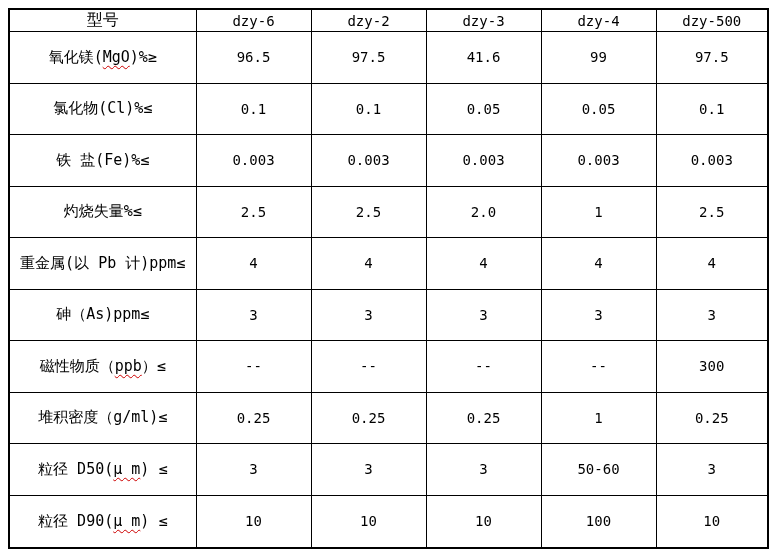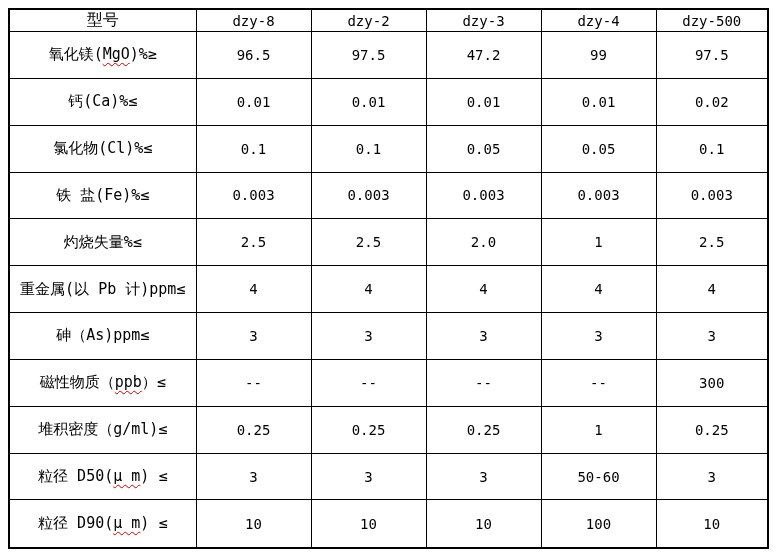--- a/index.html
+++ b/index.html
@@ -68,44 +68,36 @@
       <col style="width:115px">
       <col style="width:115px">
       <col style="width:115px">
       <col style="width:115px">
       <col style="width:112px">
     </colgroup>
     <thead>
       <tr>
         <th class="model-head">型号</th>
 
-      <th class="col-head">dzy-8</th>
+      <th class="col-head">dzy-6</th>
           <th class="col-head">dzy-2</th>
           <th class="col-head">dzy-3</th>
           <th class="col-head">dzy-4</th>
           <th class="col-head">dzy-500</th>
         </tr>
     </thead>
     <tbody>
 
     <tr>
           <td class="row-label">氧化镁(<span class="wavy">MgO</span>)%≥</td>
           <td class="val">96.5</td>
           <td class="val">97.5</td>
-          <td class="val">47.2</td>
+          <td class="val">41.6</td>
           <td class="val">99</td>
           <td class="val">97.5</td>
-        </tr>
-        <tr>
-          <td class="row-label">钙(Ca)%≤</td>
-          <td class="val">0.01</td>
-          <td class="val">0.01</td>
-          <td class="val">0.01</td>
-          <td class="val">0.01</td>
-          <td class="val">0.02</td>
         </tr>
         <tr>
           <td class="row-label">氯化物(Cl)%≤</td>
           <td class="val">0.1</td>
           <td class="val">0.1</td>
           <td class="val">0.05</td>
           <td class="val">0.05</td>
           <td class="val">0.1</td>
         </tr>
         <tr>

